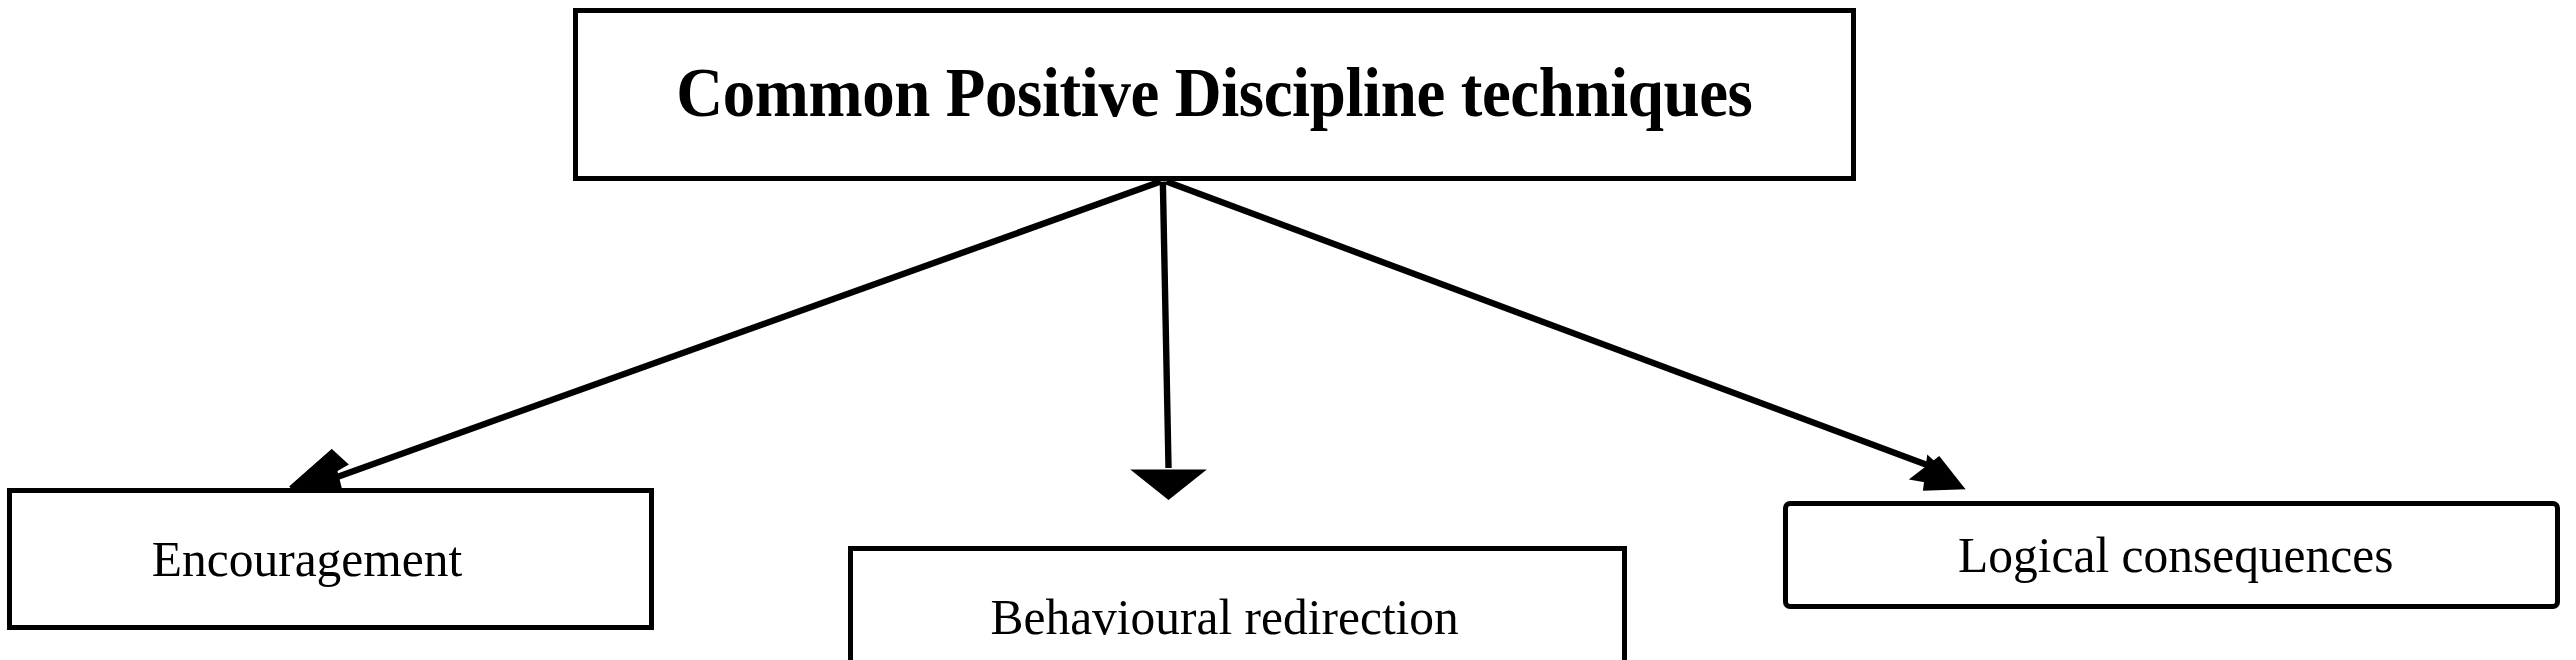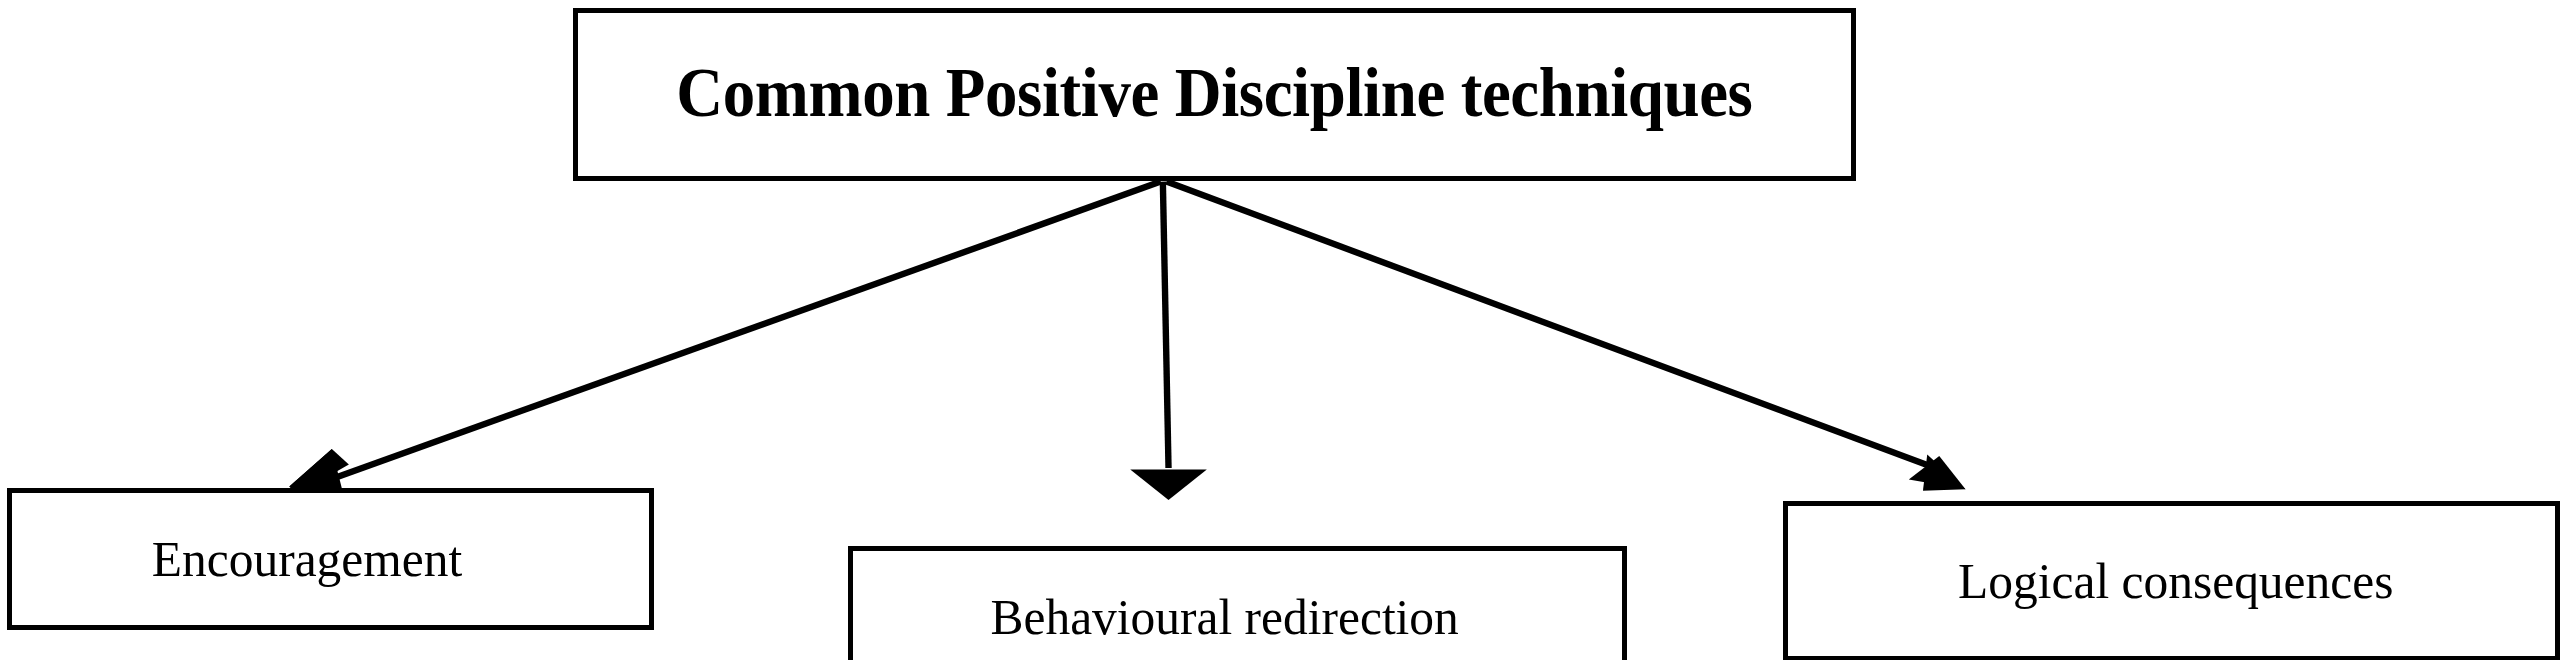--- a/index.html
+++ b/index.html
@@ -57,21 +57,22 @@
     left: 848px;
     top: 498px;
     width: 779px;
     height: 142px;
     margin-top: 48px;
   }
   .node-right {
     left: 1783px;
     top: 501px;
     width: 777px;
-    height: 160px;
+    height: 108px;
+    border-radius: 7px;
   }
   .node-leaf .node-label {
     display: inline-block;
     white-space: nowrap;
     transform: scaleX(0.97);
   }
   .node-left .node-label { transform: translateX(-23px) scaleX(0.97); }
   .node-middle .node-label { transform: translateX(-12.8px) scaleX(0.97); }
   .node-right .node-label { transform: translateX(4.3px) scaleX(0.97); }
   #edges {

